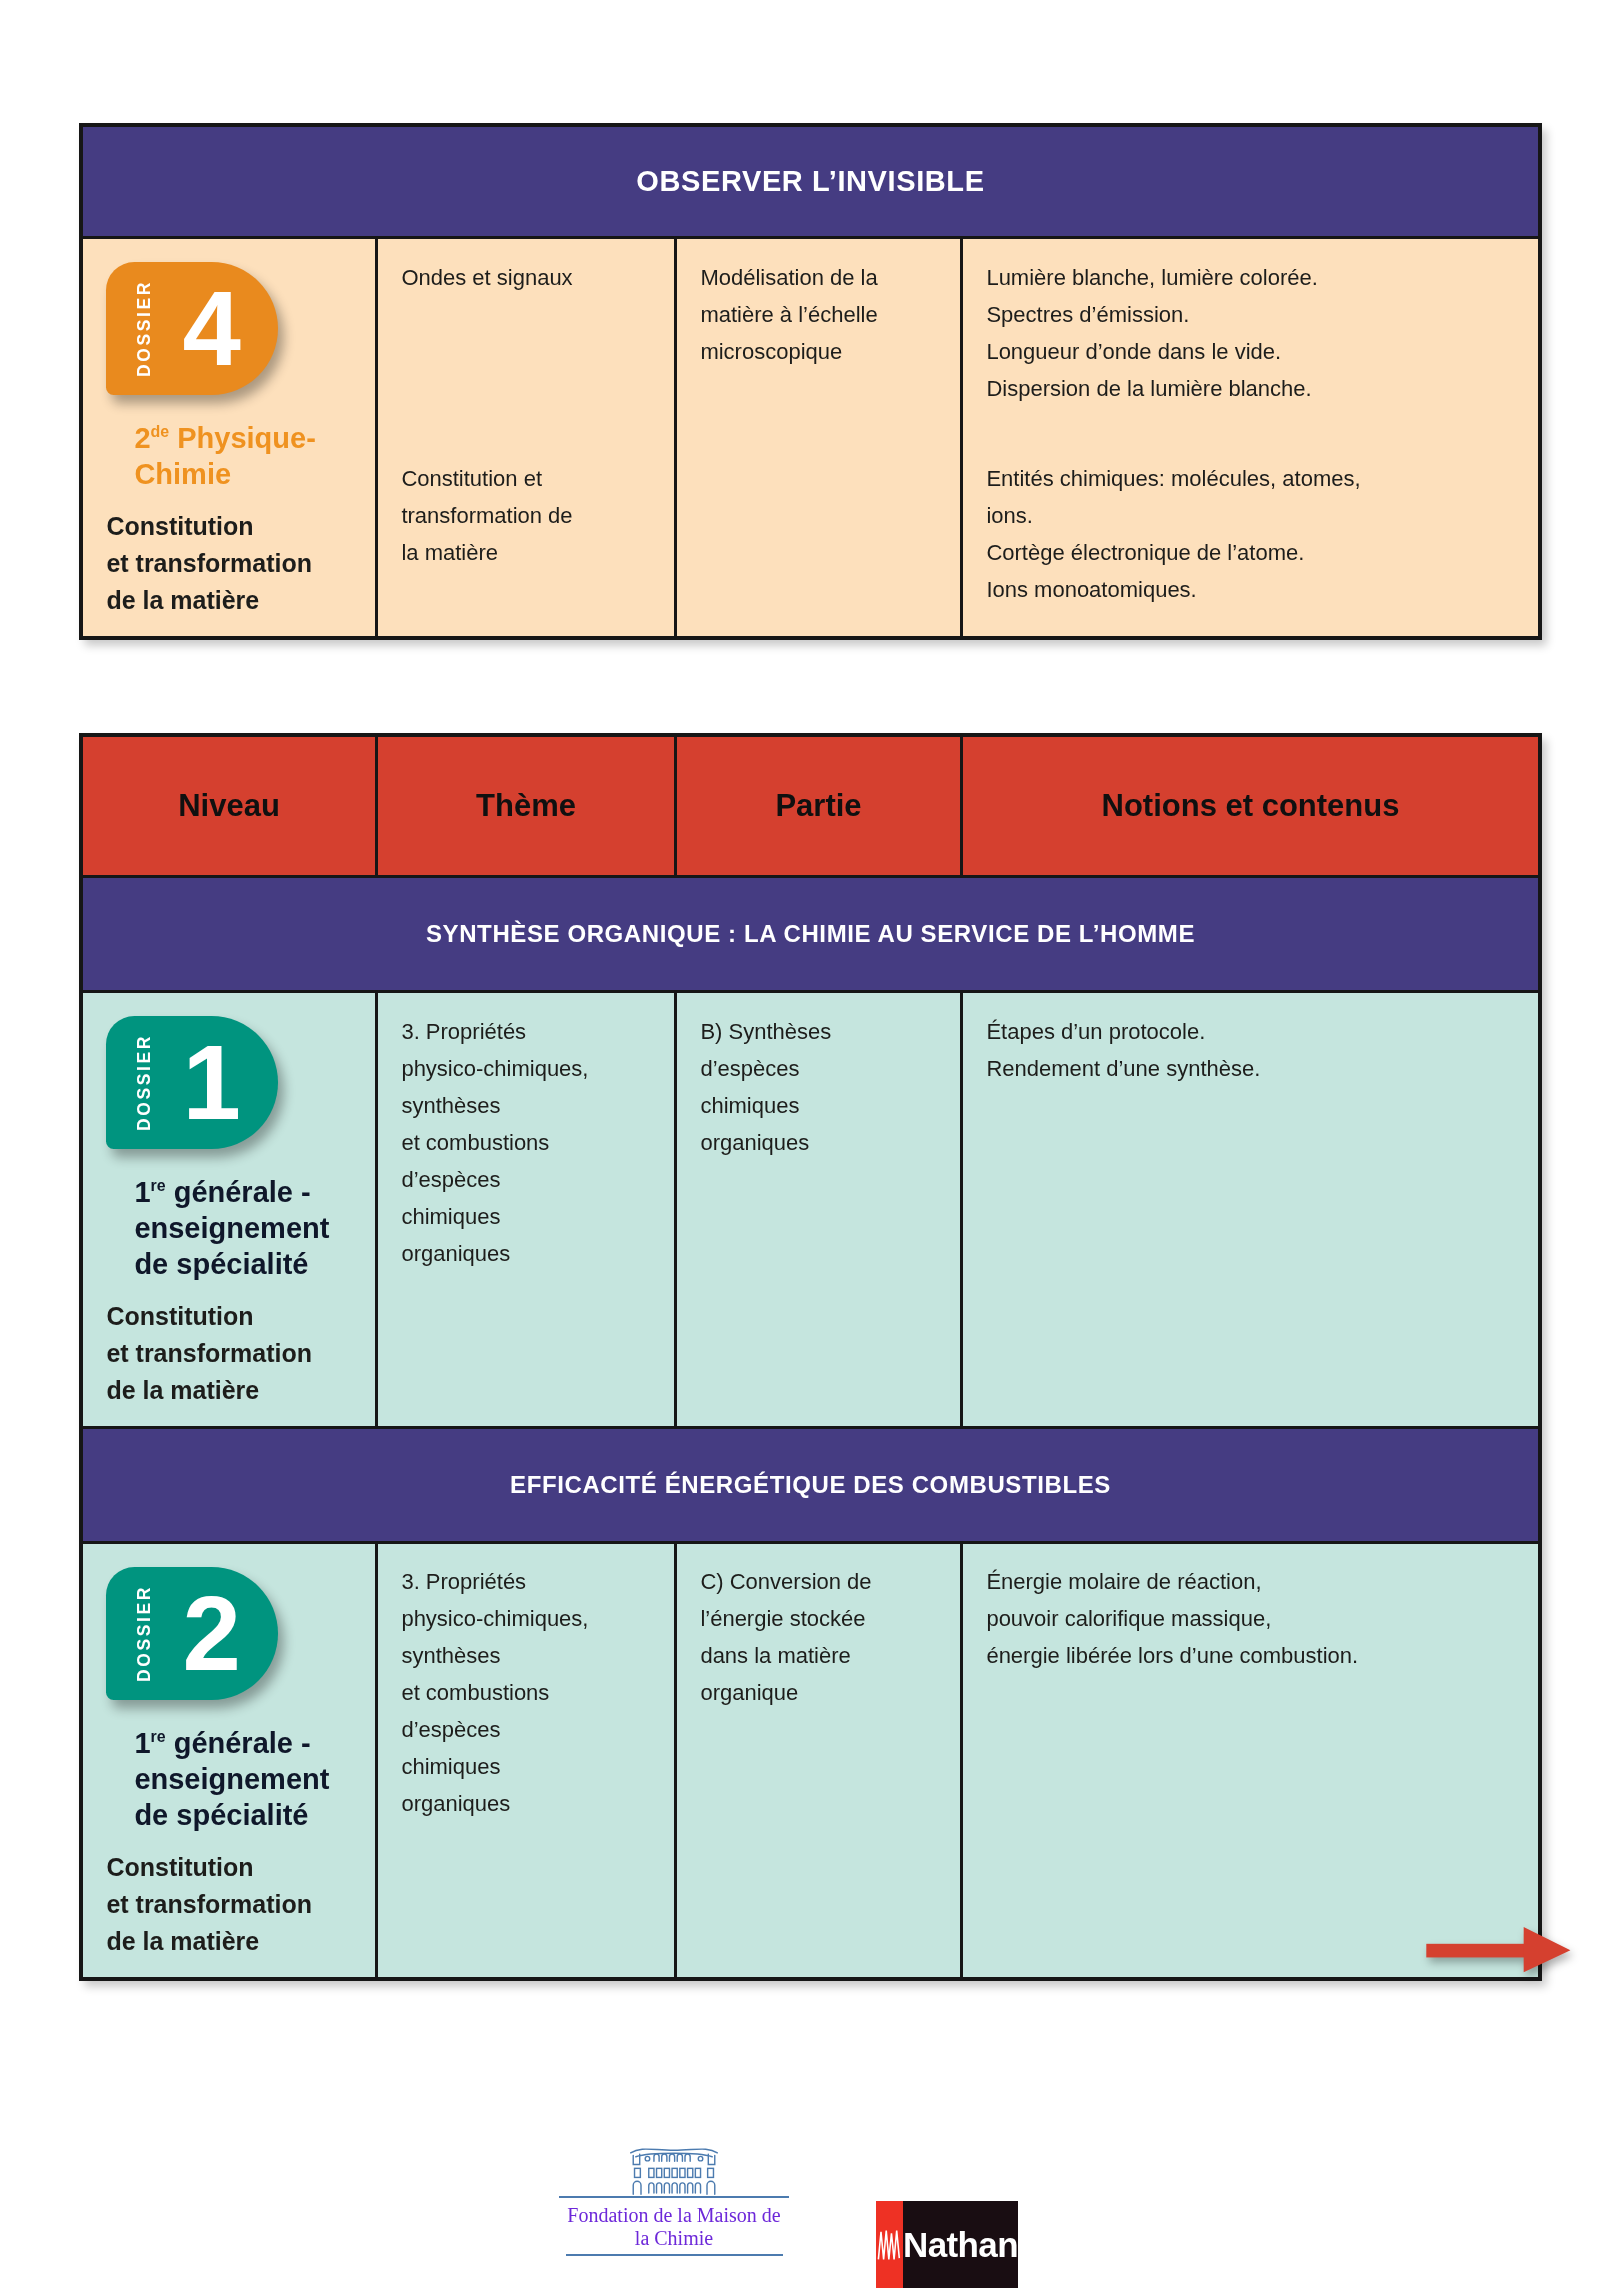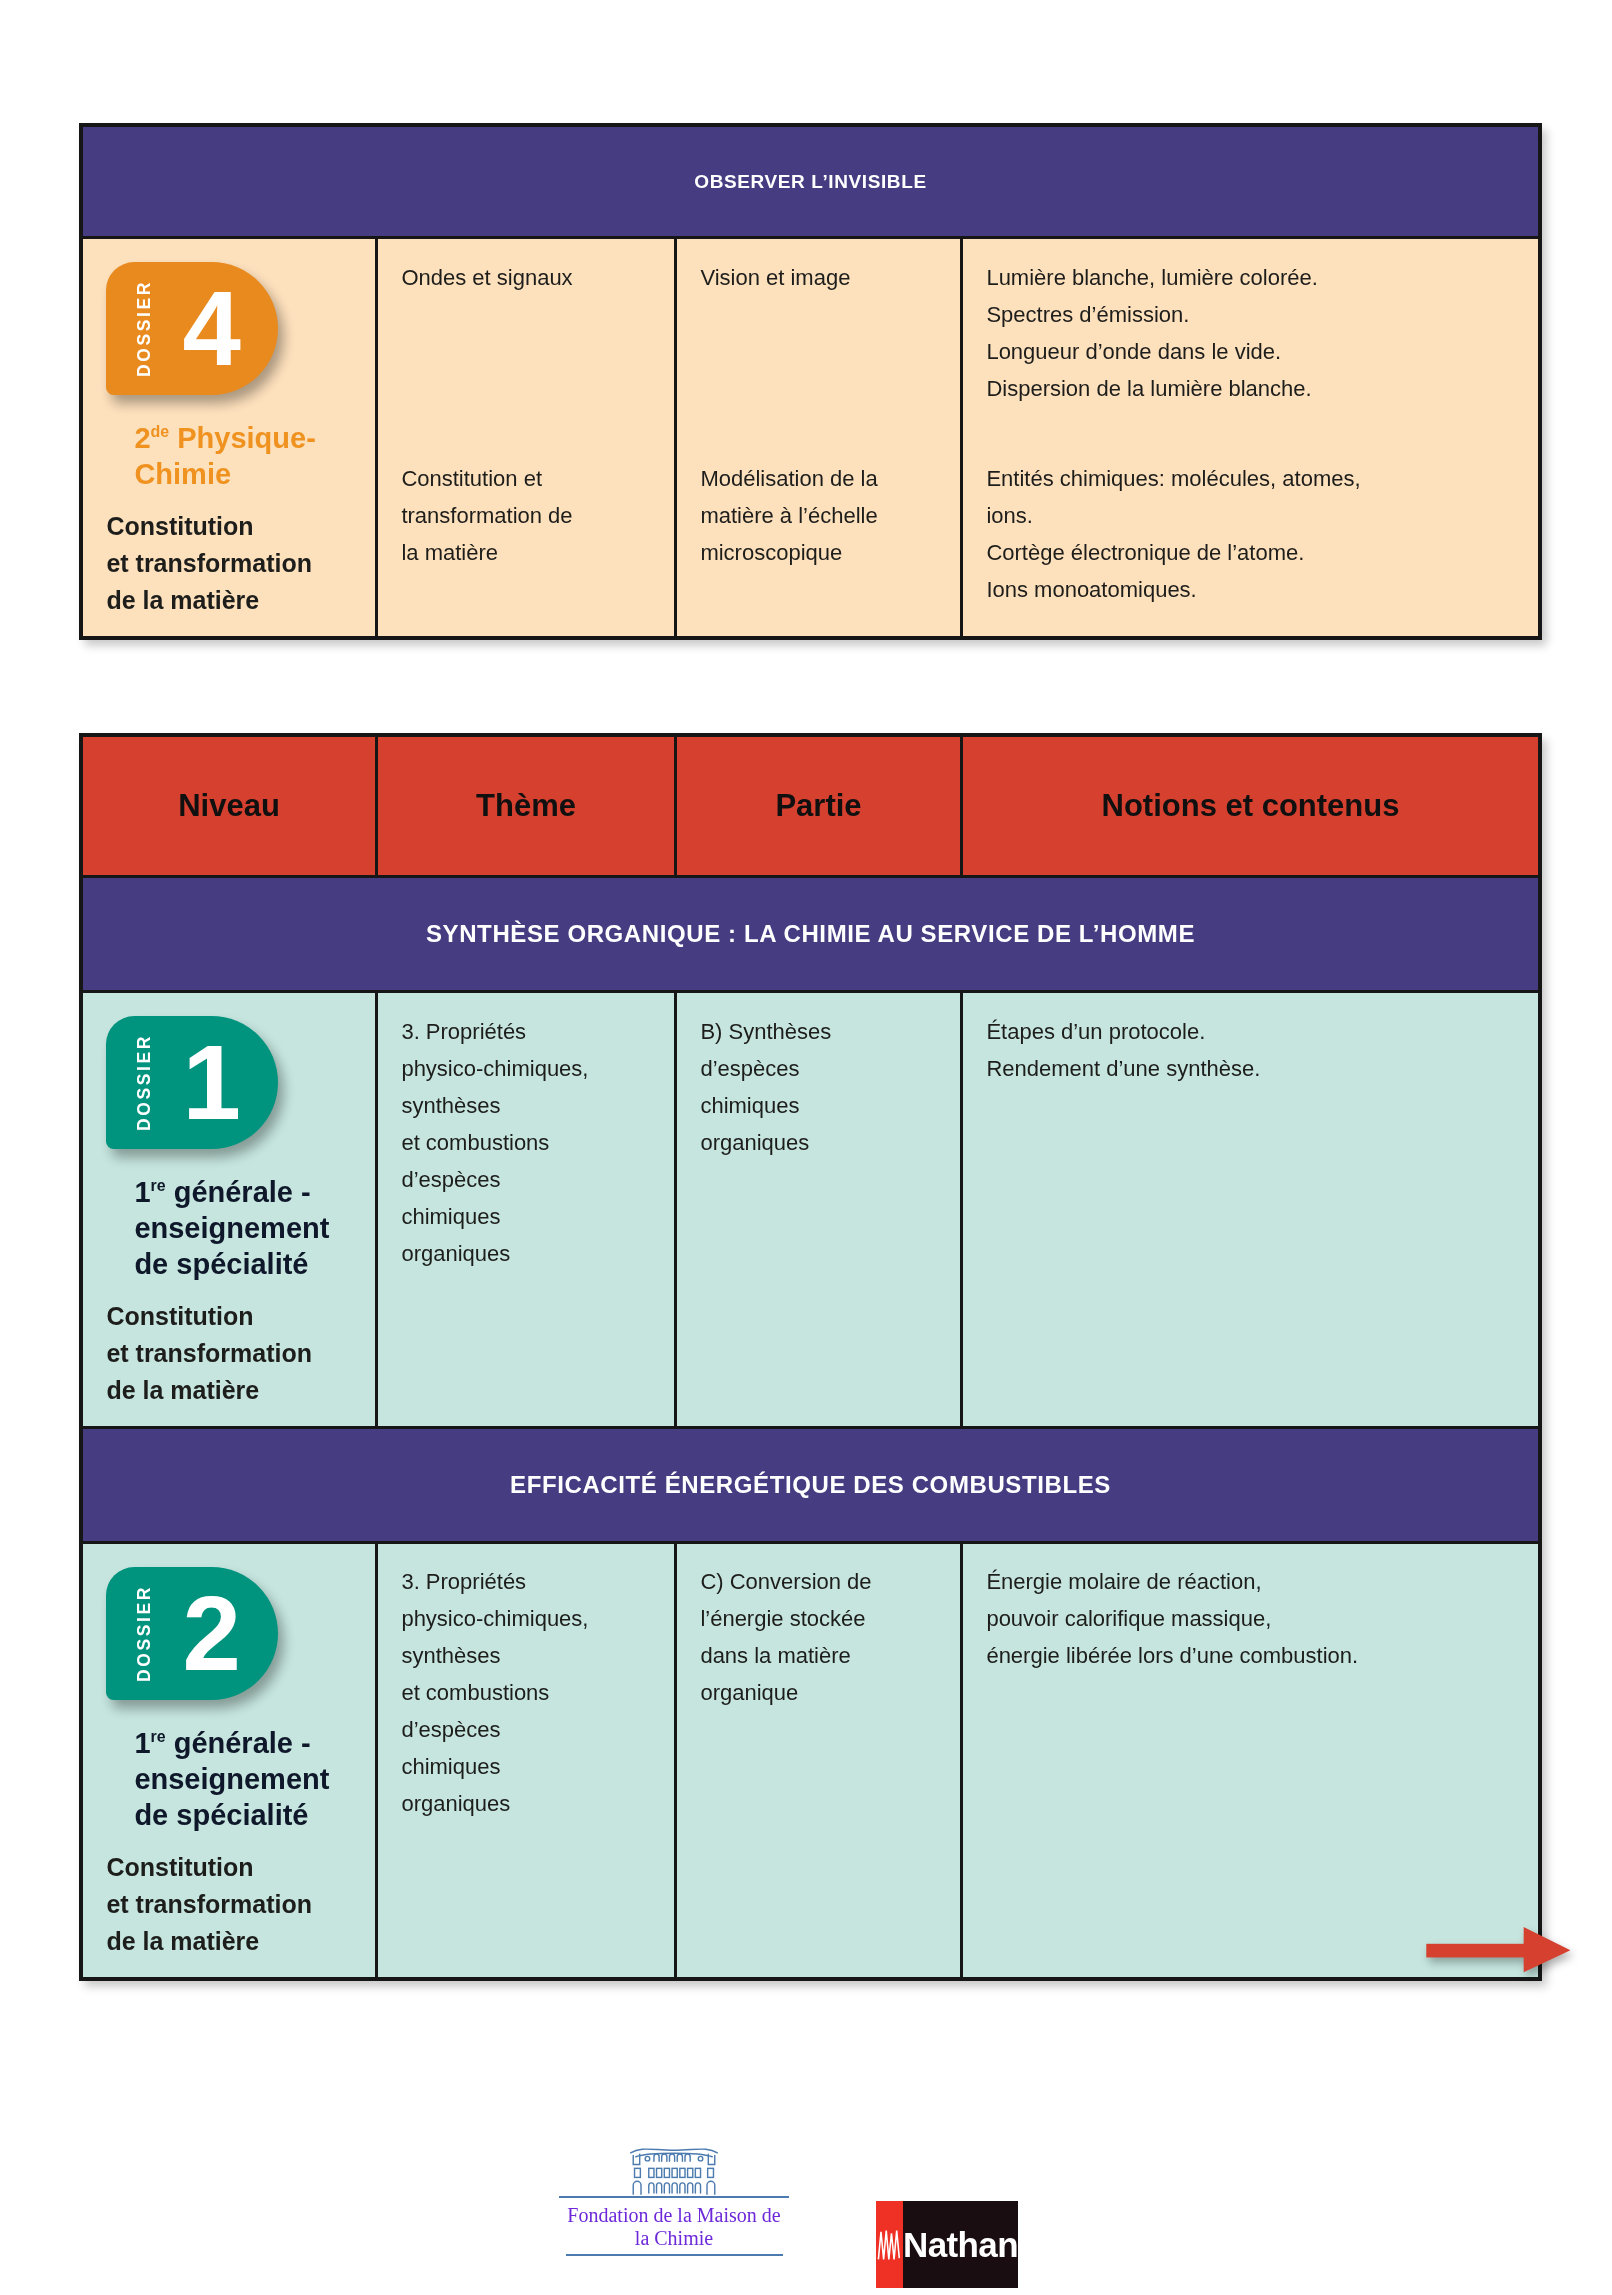--- a/index.html
+++ b/index.html
@@ -8,21 +8,21 @@
 
   
   .tbl{position:absolute;left:79px;width:1455px;border:4.5px solid #161616;
        box-shadow:4.5px 5.8px 9px rgba(0,0,0,0.22);background:#161616;}
   .tbl > div + div{border-top:3.9px solid #161616;}
   .grid4{display:grid;grid-template-columns:292px 299px 286px 1fr;}
   .grid4 > div + div{border-left:3.9px solid #161616;}
 
   .banner{background:#453C82;color:#ffffff;display:flex;align-items:center;justify-content:center;
           font-weight:bold;letter-spacing:0.6px;}
-  .banner.top{height:109px;font-size:19px;}
+  .banner.top{height:109px;font-size:29px;}
   .banner.mid{height:112px;font-size:24px;}
 
   .hdr-cell{background:#D5402F;height:138px;display:flex;align-items:center;justify-content:center;
             font-size:31px;font-weight:bold;color:#101010;}
 
   .cell{padding:19.5px 23.4px 17px 23.4px;font-size:22px;line-height:37px;}
   .peach .cell{background:#FDE0BC;}
   .tealbg .cell{background:#C5E5DE;}
   .pre{white-space:pre-line;}
   .p1{min-height:201px;}
@@ -83,21 +83,20 @@
 et transformation
 de la matière</div>
       </div>
       <div class="cell">
         <div class="pre p1">Ondes et signaux</div>
         <div class="pre">Constitution et
 transformation de
 la matière</div>
       </div>
       <div class="cell">
-        <div class="pre p1">Vision et image</div>
         <div class="pre">Modélisation de la
 matière à l’échelle
 microscopique</div>
       </div>
       <div class="cell">
         <div class="pre p1">Lumière blanche, lumière colorée.
 Spectres d’émission.
 Longueur d’onde dans le vide.
 Dispersion de la lumière blanche.</div>
         <div class="pre">Entités chimiques: molécules, atomes,

